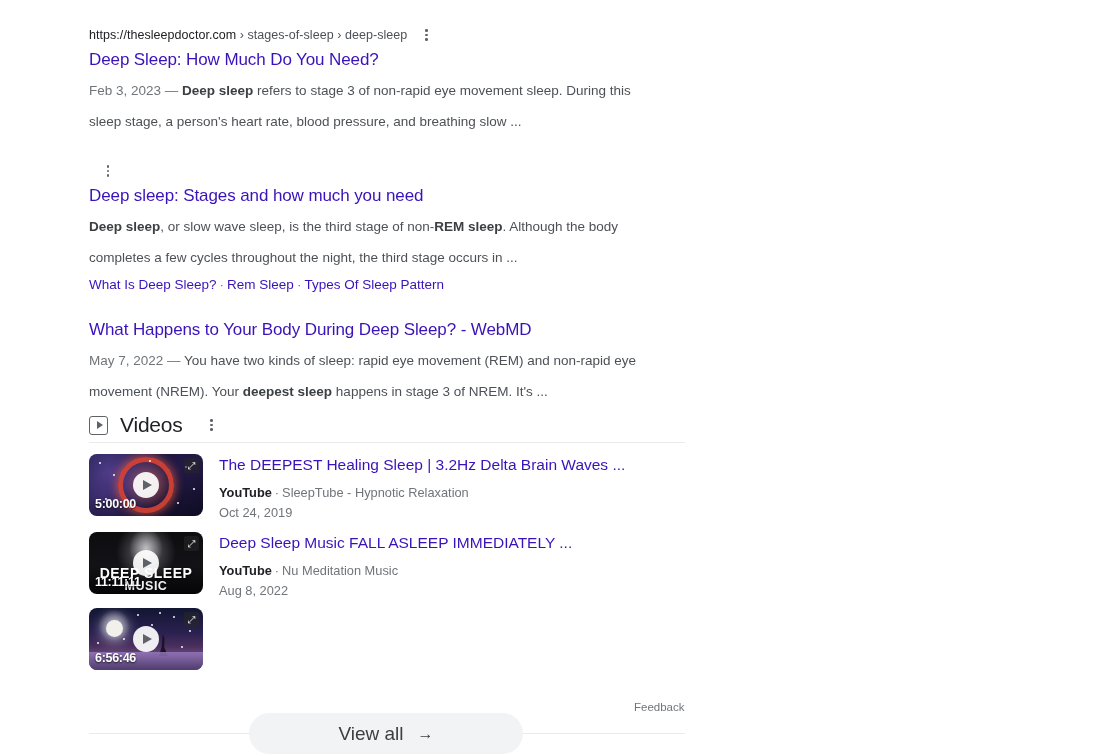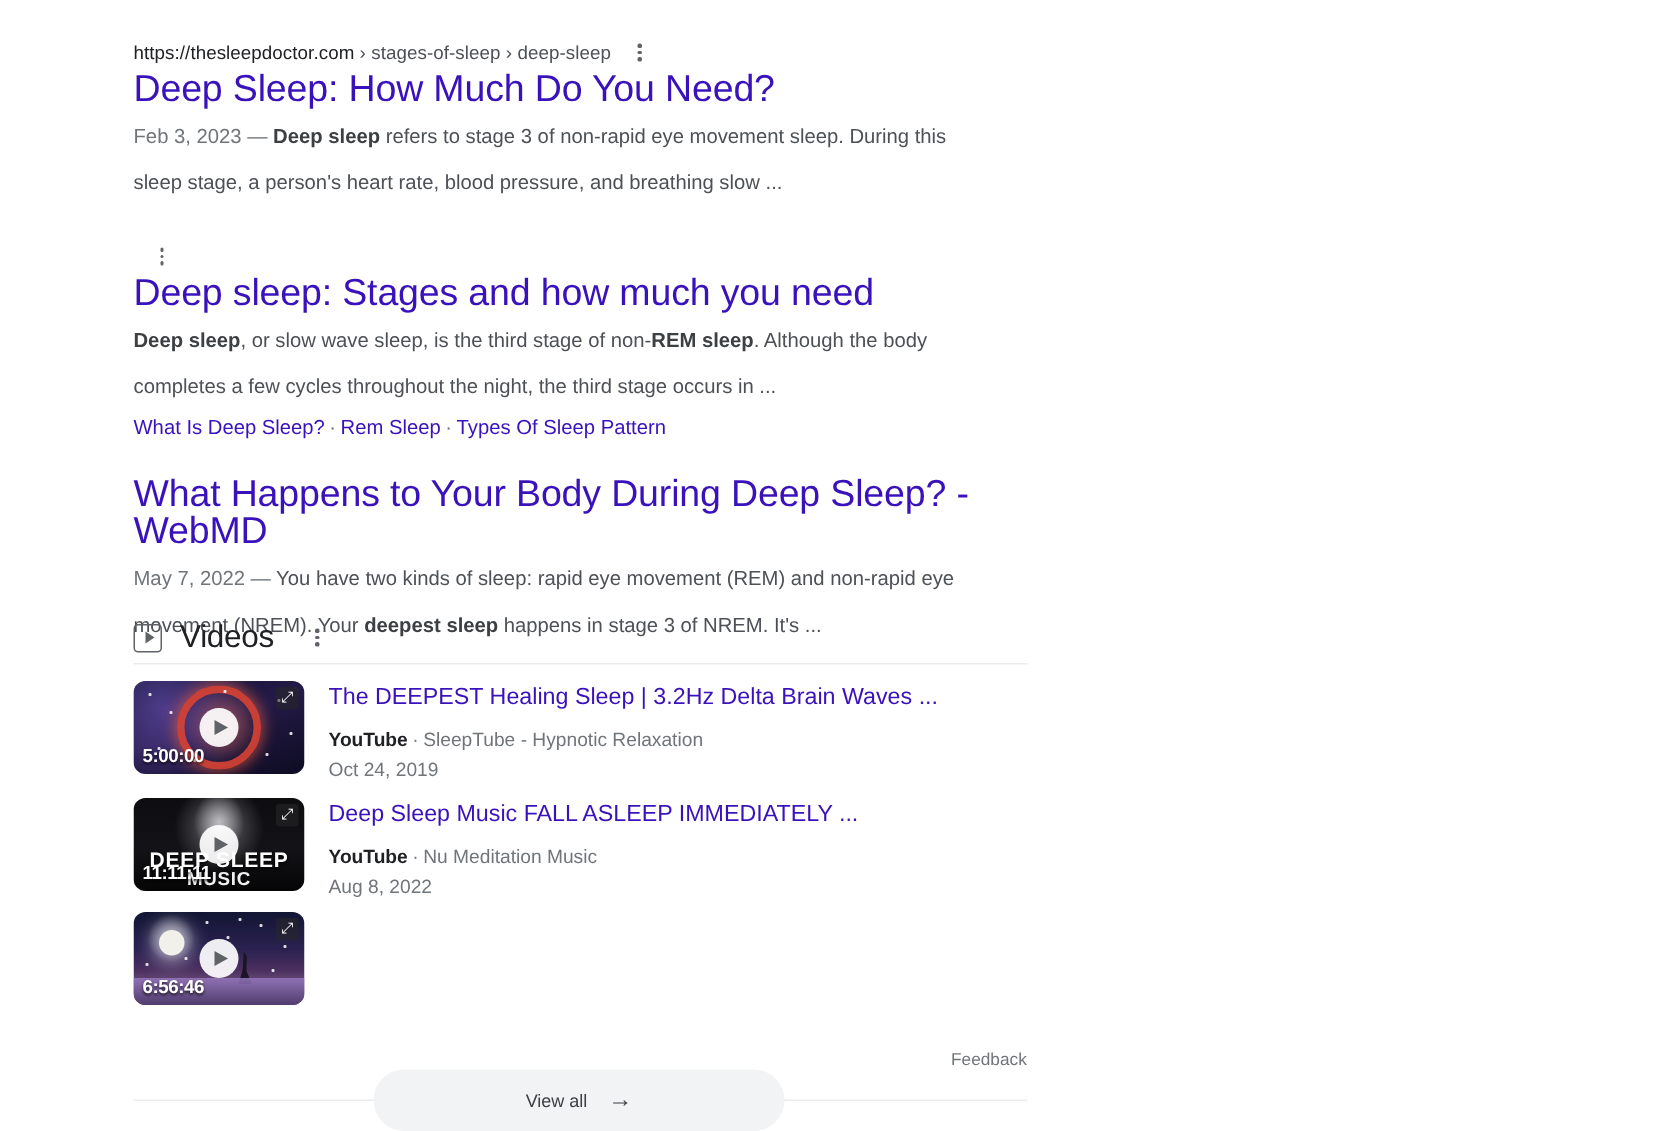--- a/index.html
+++ b/index.html
@@ -59,21 +59,21 @@
     cursor: pointer;
   }
   .kebab i {
     display: block;
     width: 2.5px;
     height: 2.5px;
     background: #5f6368;
     border-radius: 50%;
   }
   .res-title {
-    font-size: 25px;
+    font-size: 17px;
     line-height: 25px;
     color: #3a12bb;
     margin: 2px 0 3px 0;
     cursor: pointer;
     font-weight: 400;
     letter-spacing: -0.1px;
   }
   .snippet {
     font-size: 13.5px;
     line-height: 31px;
@@ -248,21 +248,21 @@
     width: 274px;
     height: 41px;
     border-radius: 21px;
     background: #f1f3f4;
     display: flex;
     align-items: center;
     justify-content: center;
     cursor: pointer;
   }
   .viewall .lbl {
-    font-size: 12px;
+    font-size: 19px;
     color: #3c4043;
   }
   .viewall .arrow {
     margin-left: 14px;
     font-size: 16px;
     color: #3c4043;
     line-height: 1;
   }
 
   

